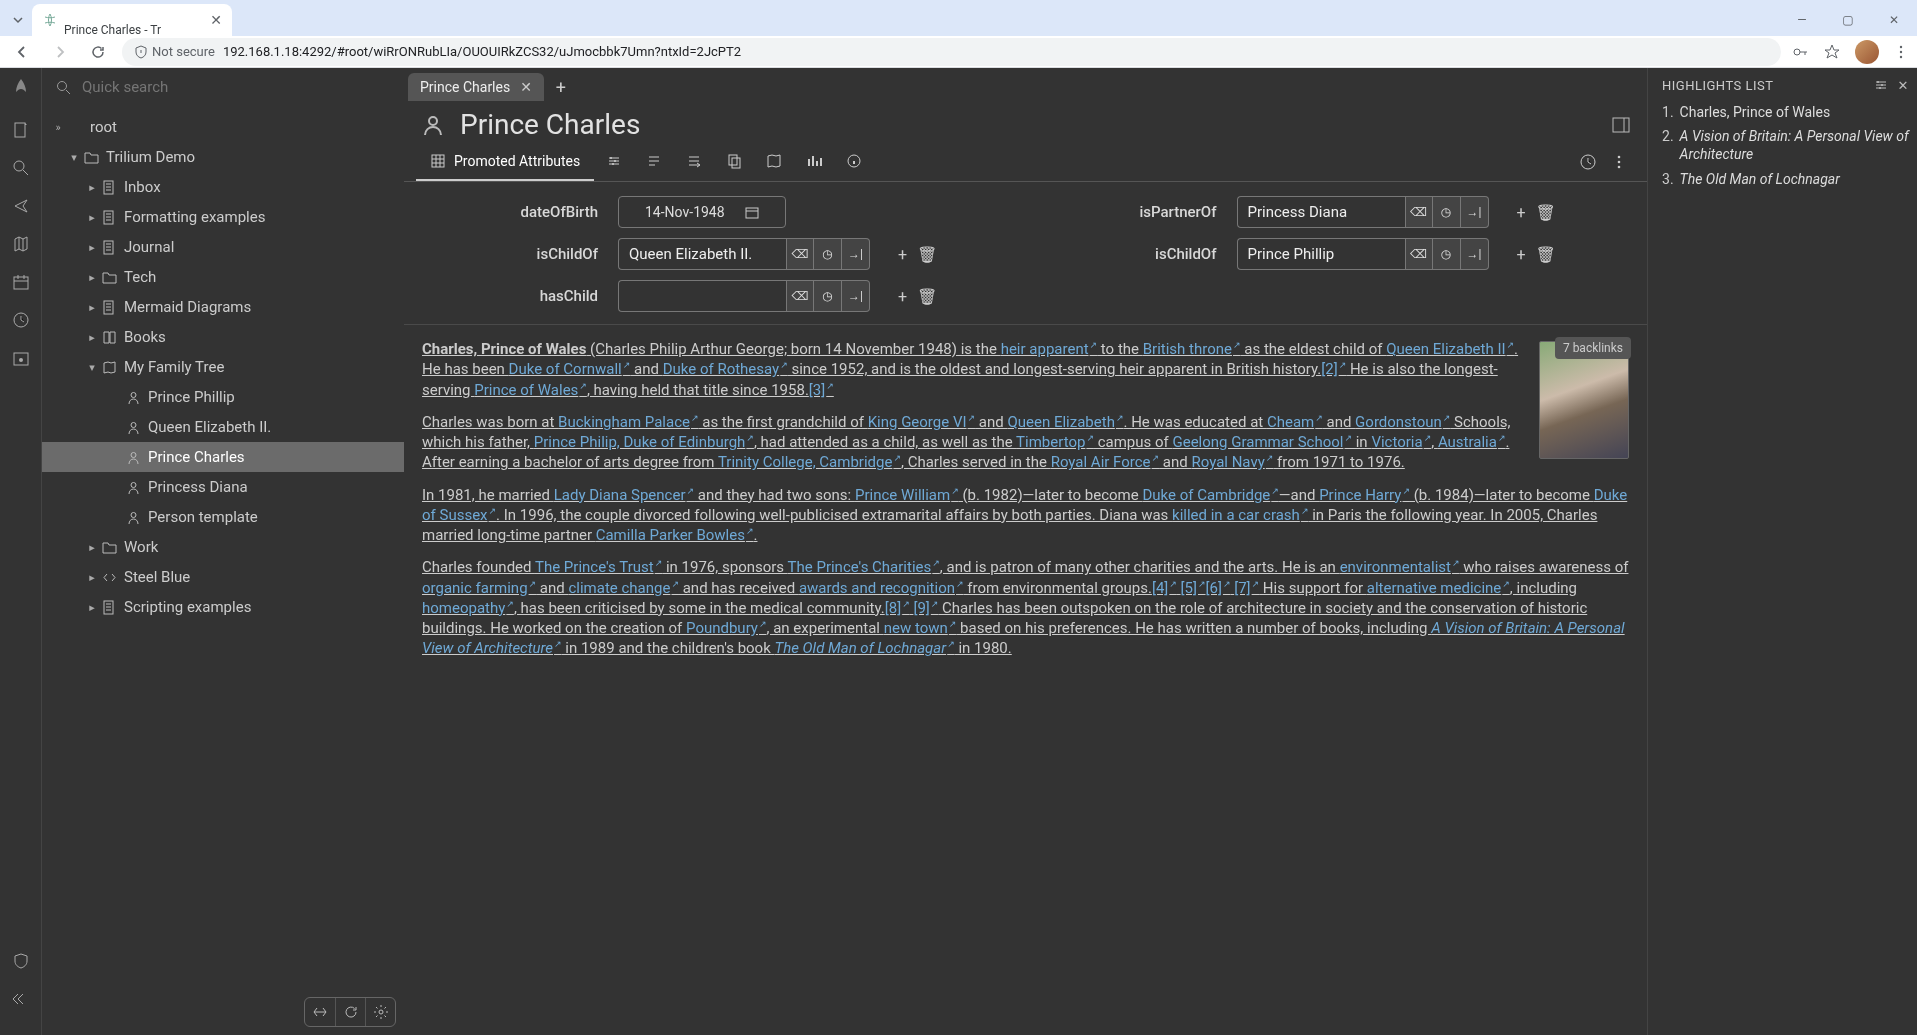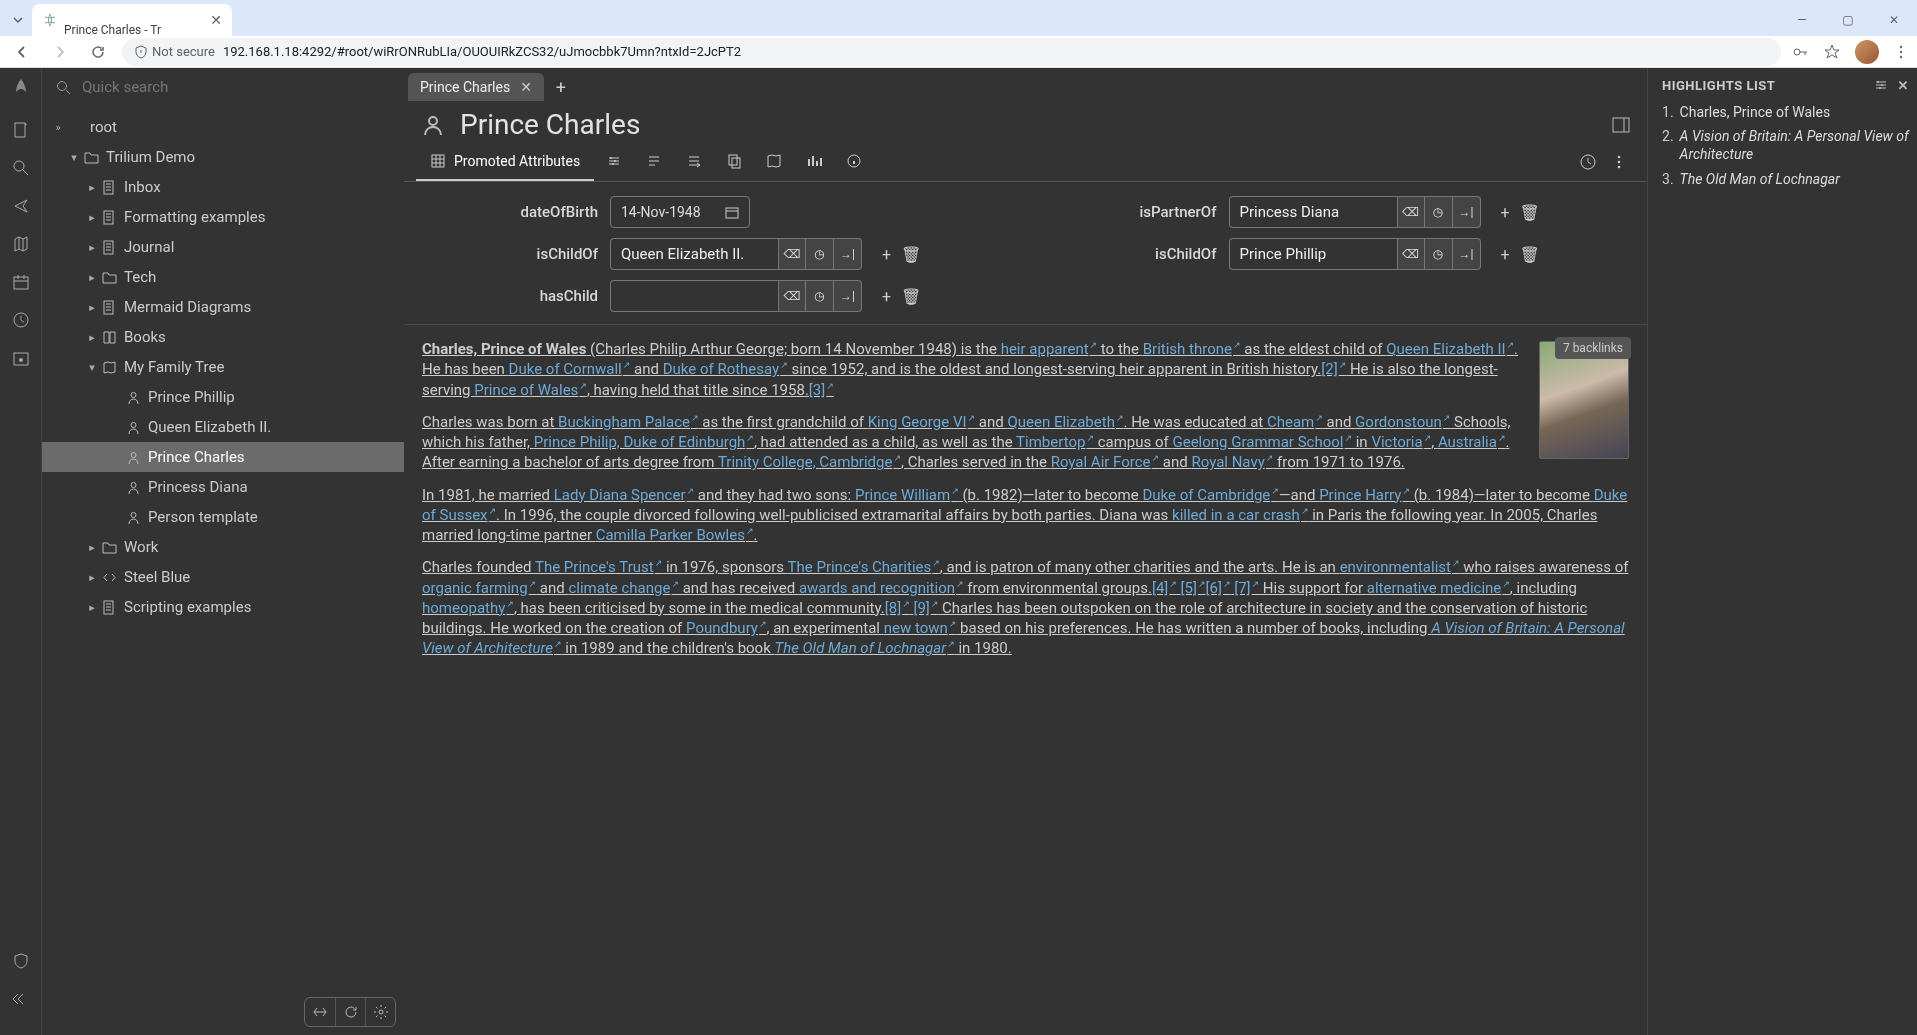--- a/index.html
+++ b/index.html
@@ -63,23 +63,23 @@
 
 .ribbon { display:flex; align-items:center; border-bottom: 1px solid #555; padding: 0 12px; gap: 0; }
 .ribbon-item { padding: 10px 14px; display:flex; align-items:center; gap:8px; color:#ccc; cursor:pointer; font-size:14px; border-bottom: 2px solid transparent; }
 .ribbon-item.active { border-bottom-color: #ccc; color:#fff; }
 .ribbon-item.icon-only { padding: 10px 12px; }
 .ribbon .spacer { flex:1; }
 .ribbon-right { display:flex; align-items:center; gap:14px; padding-right:8px; color:#ccc; }
 
 
 .attrs { display:grid; grid-template-columns: 1fr 1fr; gap: 10px 30px; padding: 14px 18px 12px 18px; border-bottom: 1px solid #4a4a4a; }
-.attr-row { display:flex; align-items:center; gap:12px; }
+.attr-row { display:flex; align-items:center; gap:20px; }
 .attr-label { width: 176px; text-align: right; font-size: 15px; color:#d8d8d8; font-weight:500; }
-.date-input { border:1px solid #777; background:#333; border-radius:4px; height:32px; display:flex; align-items:center; padding:0 10px; color:#ddd; font-size:14px; gap: 20px; min-width: 140px; }
+.date-input { border:1px solid #777; background:#333; border-radius:4px; height:32px; display:flex; align-items:center; padding:0 26px; color:#ddd; font-size:14px; gap: 20px; min-width: 140px; }
 .date-input .cal { margin-left:auto; color:#ccc; }
 .rel-box { display:flex; align-items:center; }
 .rel-input { border:1px solid #777; border-right:none; background:#333; height:32px; padding:0 10px; color:#eee; font-size:15px; width: 168px; border-radius: 4px 0 0 4px; }
 .rel-btns { display:flex; }
 .rel-btn { border:1px solid #777; background:#444; height:32px; width:28px; display:flex; align-items:center; justify-content:center; color:#ddd; cursor:pointer; font-size:12px; }
 .rel-btn + .rel-btn { border-left:none; }
 .rel-btn:last-child { border-radius: 0 4px 4px 0; }
 .attr-actions { display:flex; gap:10px; margin-left:8px; color:#ccc; }
 .attr-actions span { cursor:pointer; font-size:16px; }
 
@@ -88,21 +88,21 @@
 .content p { margin-bottom: 12px; text-decoration: underline; }
 .content a { color:#6fa9d6; text-decoration:none; }
 .content a .ext { font-size: 9px; vertical-align: super; margin-left:1px; }
 .content em.title { font-style: italic; }
 .floated-img { float:right; width: 90px; margin: 2px 0 8px 10px; position:relative; }
 .floated-img .portrait { width:90px; height:118px; background: linear-gradient(160deg,#8a7 0%, #cba 40%, #765 60%, #445 100%); border:1px solid #666; border-radius:2px; }
 .backlinks-badge { position:absolute; top:-4px; right:-2px; background:#555; color:#ccc; font-size:12px; padding:3px 8px; border-radius:4px; white-space:nowrap; }
 
 
 .right-panel { width: 270px; background:#333; border-left:1px solid #444; padding: 10px 8px 10px 14px; display:flex; flex-direction:column; }
-.rp-header { display:flex; align-items:center; justify-content:space-between; color:#ccc; font-size:13px; letter-spacing:.5px; font-weight:700; margin-bottom:10px; }
+.rp-header { display:flex; align-items:center; justify-content:space-between; color:#ccc; font-size:13px; letter-spacing:.5px; font-weight:400; margin-bottom:10px; }
 .rp-header .rp-actions { display:flex; gap:10px; color:#bbb; }
 .rp-list { list-style:none; counter-reset: hl; font-size:14px; color:#ddd; }
 .rp-list li { display:flex; gap:6px; margin-bottom:6px; line-height:1.3; }
 .rp-list li::before { counter-increment: hl; content: counter(hl) "."; color:#ccc; flex-shrink:0; }
 .rp-list li.italic span { font-style: italic; }
 
 svg { display:block; }
 </style>
 </head>
 <body>

